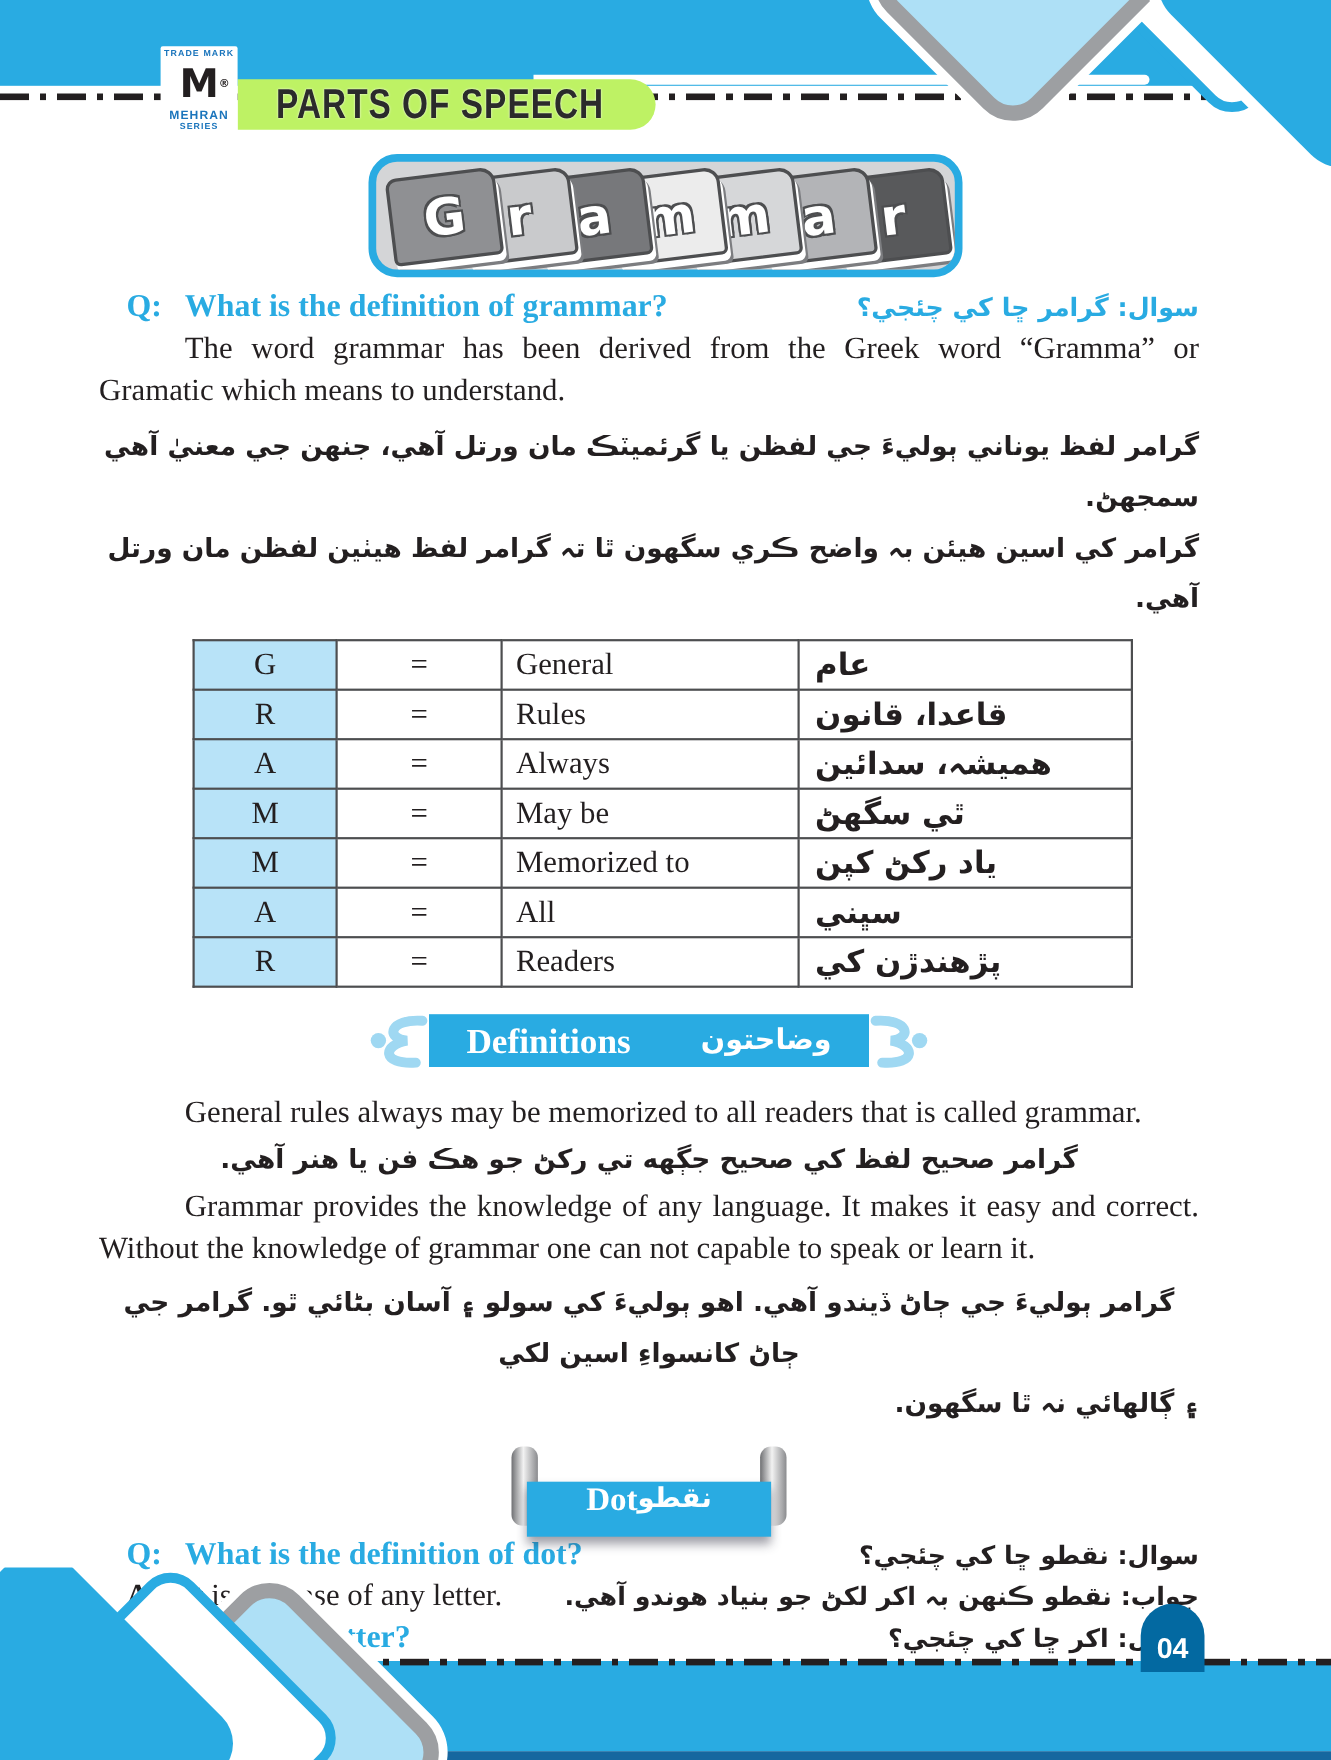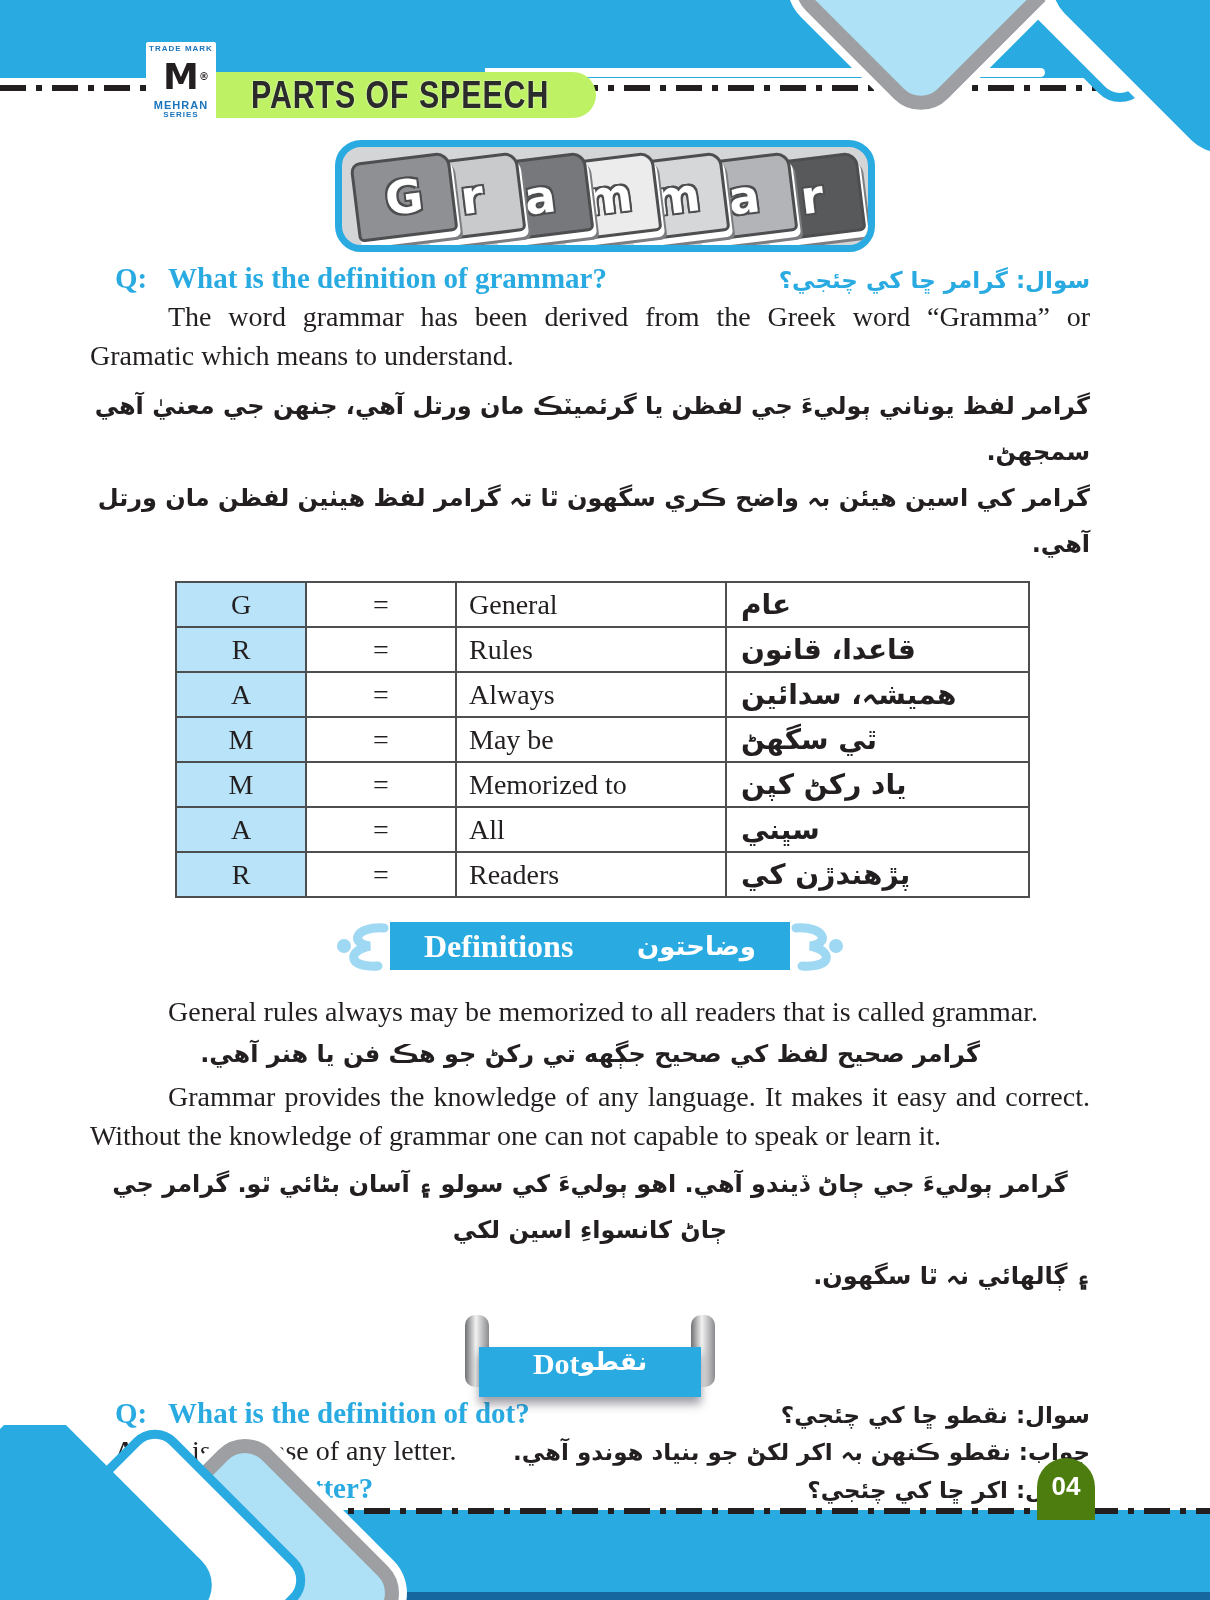--- a/index.html
+++ b/index.html
@@ -87,22 +87,22 @@
   .roll-l { left:0; } .roll-r { right:0; }
   .scroll-body { position:absolute; left:14px; right:14px; top:9px; height:50px; background:#29abe2; z-index:2;
     display:flex; justify-content:center; box-shadow:0 7px 9px rgba(40,40,60,.45);margin-top:23px; }
   .dot-en { color:#ffffff; font-weight:bold; font-size:30px; }
   .dot-sd { font-family:"DejaVu Sans",sans-serif; direction:rtl; color:#ffffff; font-weight:bold; font-size:25px; }
 
   
   .bottom-band { position:absolute; left:0; bottom:8px; width:100%; height:82px; background:#29abe2; z-index:2; }
   .bottom-strip { position:absolute; left:0; bottom:0; width:100%; height:8px; background:#16679f; z-index:2; }
   .dash-bottom { bottom:86px; z-index:3; }
-  .page-tab { position:absolute; left:1037px; bottom:80px; width:58px; height:62px; background:#4d7c0f;
-    border-radius:29px 29px 0 0; z-index:4; display:flex; align-items:center; justify-content:center; padding-bottom:6px; }
+  .page-tab { position:absolute; left:1037px; bottom:80px; width:58px; height:62px; background:#0369a1;
+    border-radius:29px 29px 0 0; z-index:4; display:flex; align-items:flex-end; justify-content:center; padding-bottom:6px; }
   .page-tab span { font-family:"Liberation Sans",sans-serif; font-weight:bold; font-size:26px; color:#ffffff; }
   .corner-bl { position:absolute; left:0; bottom:0; width:440px; height:175px; overflow:hidden; z-index:5; }
   .deco-blue-b { width:270px; height:270px; background:#29abe2; border-radius:34px; transform:rotate(45deg); left:-100px; top:25px; }
   .deco-outline-b { width:230px; height:230px; border:9px solid #29abe2; background:#ffffff; border-radius:30px; transform:rotate(45deg); left:40px; top:40px; z-index:-1; }
   .deco-light-b { width:240px; height:240px; background:#aee0f6; border:14px solid #9d9fa2; border-radius:38px; transform:rotate(45deg); left:125px; top:48px; z-index:-2; box-shadow:0 0 0 8px #ffffff; }
 </style>
 </head>
 <body>
 
 <div class="page">

